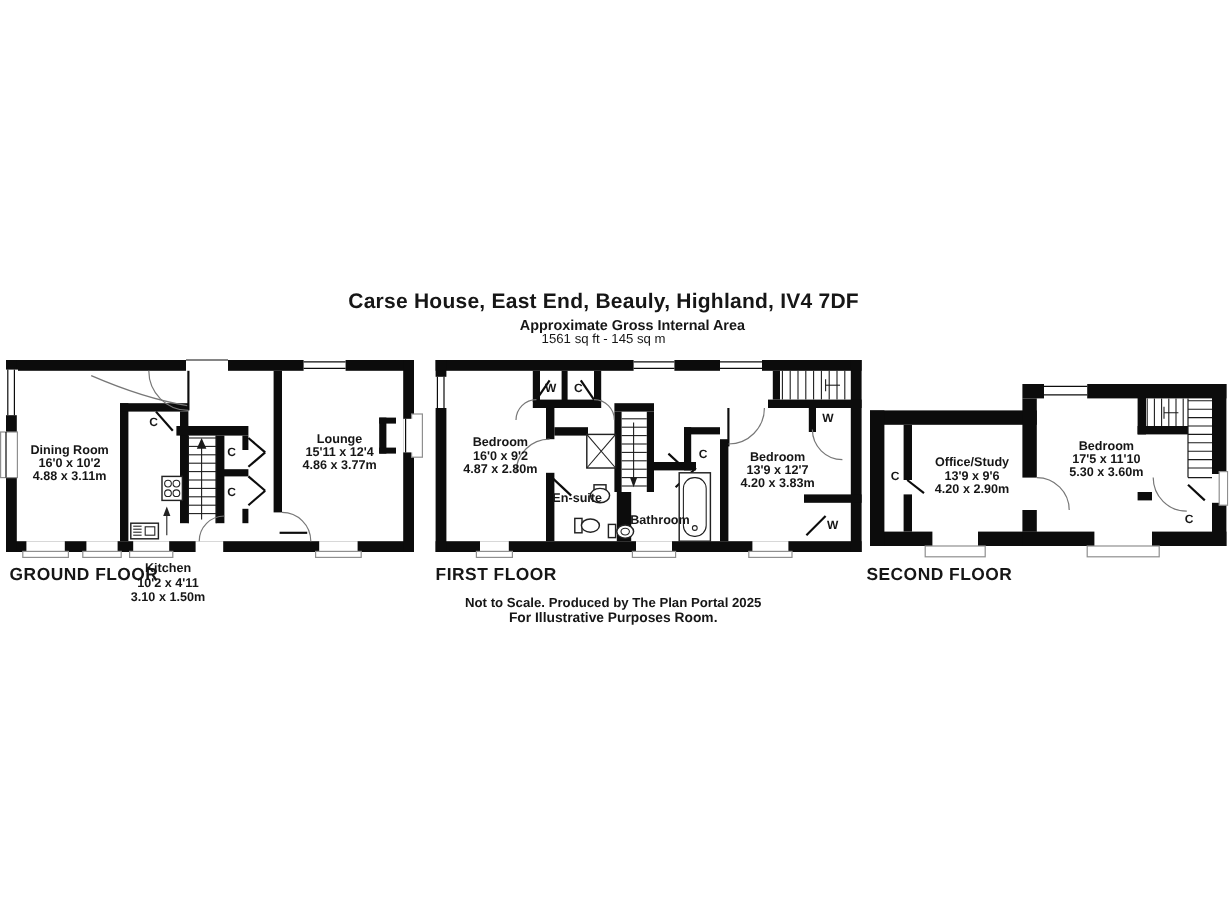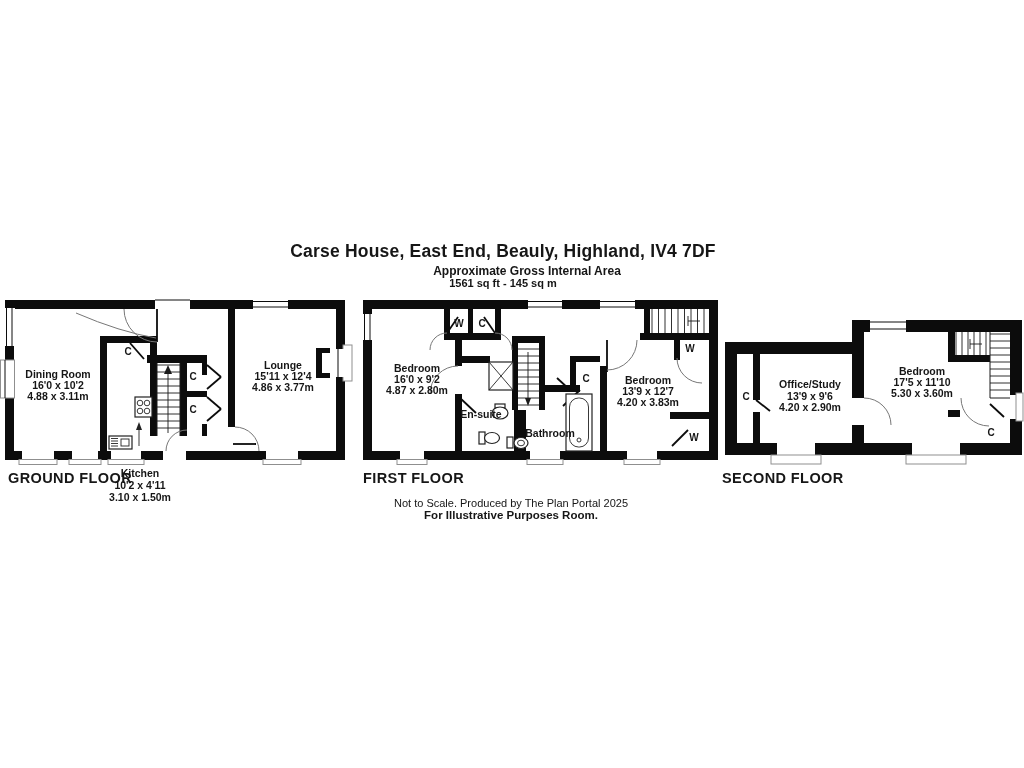--- a/index.html
+++ b/index.html
@@ -1,22 +1,22 @@
 <!DOCTYPE html>
 <html><head>
 <meta charset="utf-8">
 <style>
   html,body{margin:0;padding:0;background:#fff;}
   .page{position:relative;width:1024px;height:768px;background:#fff;overflow:hidden;
         font-family:"Liberation Sans",sans-serif;color:#161616;}
   .hdr{position:absolute;left:0;width:1006px;text-align:center;}
   .title{top:241px;font-size:17.5px;font-weight:bold;letter-spacing:.2px;}
   .sub1{top:264px;font-size:12px;font-weight:bold;padding-left:24px;}
-  .sub2{top:277px;font-size:11px;font-weight:bold;}
-  .ftr{position:absolute;left:0;width:1022px;text-align:center;}
+  .sub2{top:277px;font-size:11px;font-weight:normal;}
+  .ftr{position:absolute;left:0;width:1022px;text-align:center;font-weight:bold;}
   .f1{top:497px;font-size:11px;}
   .f2{top:509px;font-size:11.5px;font-weight:bold;}
   svg{position:absolute;left:0;top:0;}
   .wall{fill:#0c0c0c;}
   .wgap{fill:#ffffff;}
   .wline{stroke:#0c0c0c;stroke-width:1;}
   .bay{fill:#ffffff;stroke:#8f8f8f;stroke-width:1;}
   .thin{stroke:#1a1a1a;stroke-width:1;fill:none;}
   .tread{stroke:#1a1a1a;stroke-width:.9;}
   .leaf{stroke:#0c0c0c;stroke-width:1.8;}

